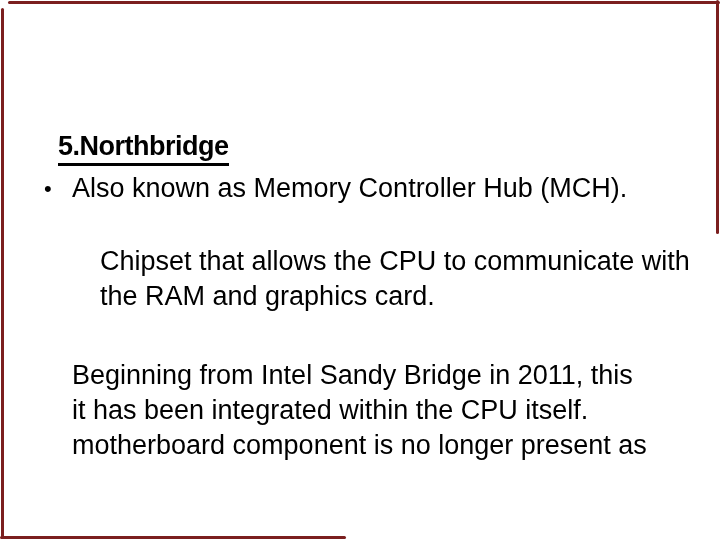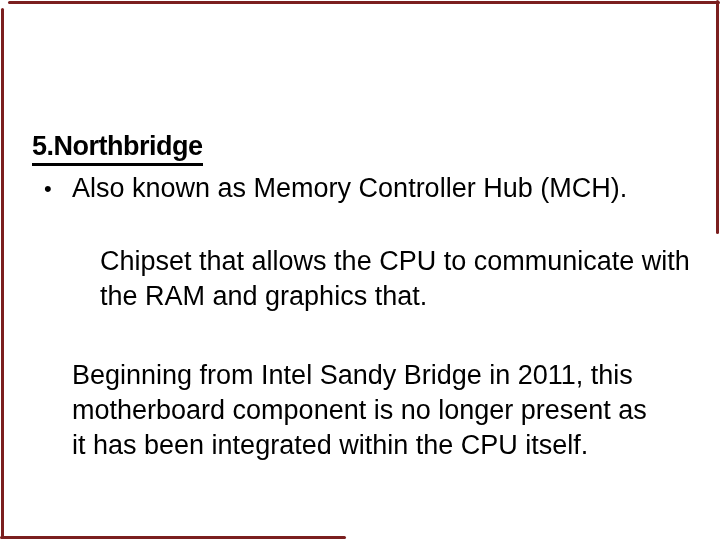--- a/index.html
+++ b/index.html
@@ -11,21 +11,21 @@
     font-family:"Liberation Sans","DejaVu Sans",sans-serif;
     overflow:hidden;
   }
   .frame{position:absolute;background:var(--frame-color,#7b1f1f);border-radius:2px;}
   .frame-top{left:8px;top:1px;width:712px;height:3px;}
   .frame-left{left:1px;top:8px;width:3px;height:531px;}
   .frame-right{left:716px;top:0;width:3px;height:234px;}
   .frame-bottom{left:0;top:536px;width:346px;height:3px;}
 
   .title{
-    position:absolute;left:32px;top:130px;margin:0;
+    position:absolute;left:58px;top:130px;margin:0;
     font-size:27px;font-weight:bold;line-height:33px;
     letter-spacing:-0.5px;
   }
   .title-text{display:inline-block;border-bottom:3px solid #000;}
 
   .bullet-row{
     position:absolute;left:44px;top:171px;
     display:flex;align-items:flex-start;
   }
   .bullet-marker{
@@ -54,22 +54,22 @@
 
   <h1 class="title"><span class="title-text">5.Northbridge</span></h1>
 
   <div class="bullet-row">
     <span class="bullet-marker">•</span>
     <span class="bullet-text">Also known as Memory Controller Hub (MCH).</span>
   </div>
 
   <div class="para para1">
     <div class="line">Chipset that allows the CPU to communicate with</div>
-    <div class="line">the RAM and graphics that.</div>
+    <div class="line">the RAM and graphics card.</div>
   </div>
 
   <div class="para para2">
     <div class="line">Beginning from Intel Sandy Bridge in 2011, this</div>
+    <div class="line">it has been integrated within the CPU itself.</div>
     <div class="line">motherboard component is no longer present as</div>
-    <div class="line">it has been integrated within the CPU itself.</div>
   </div>
 
 </div>
 
 </body></html>

